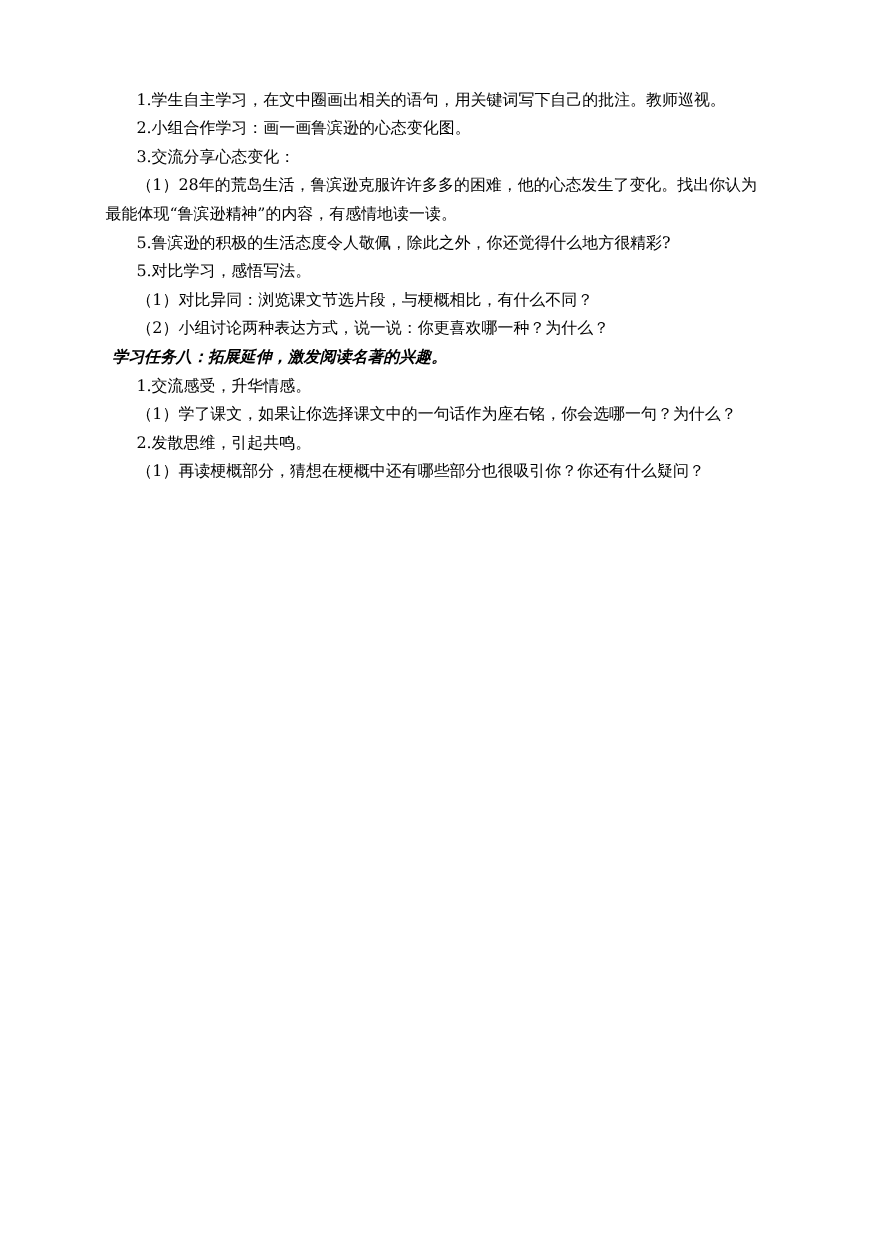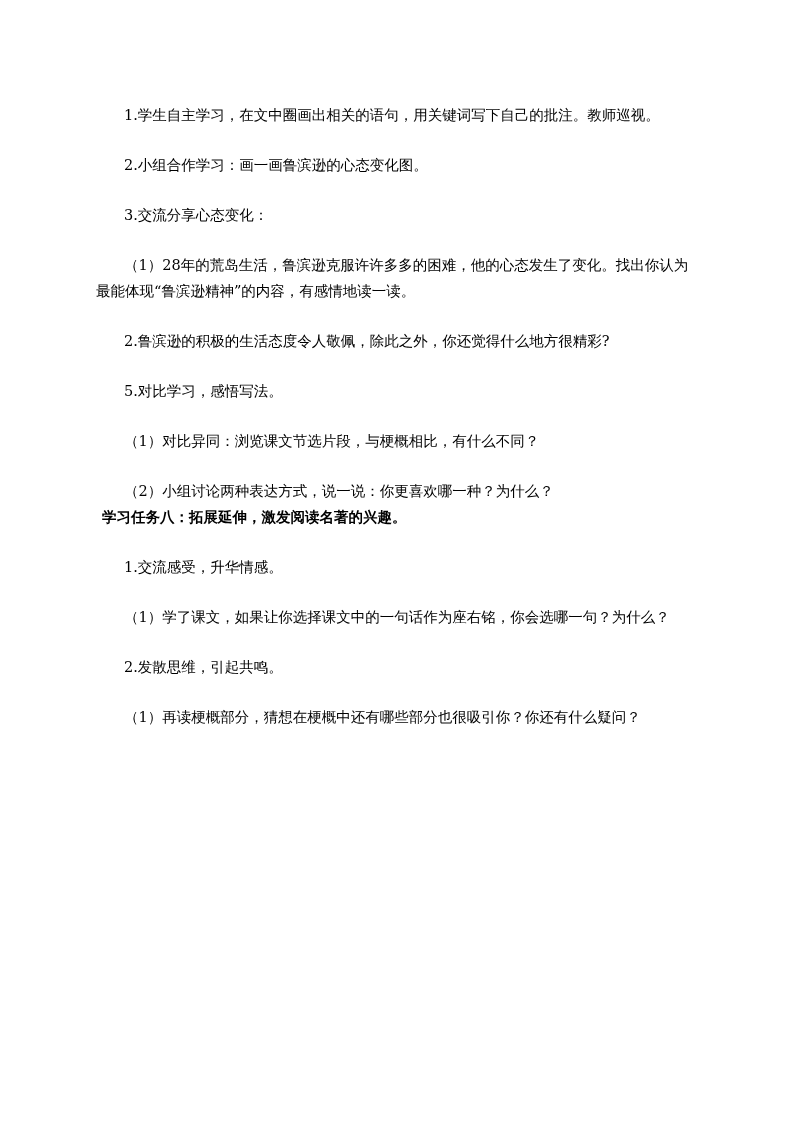--- a/index.html
+++ b/index.html
@@ -3,32 +3,32 @@
 <meta charset="utf-8">
 <style>
   html, body { margin: 0; padding: 0; background: #ffffff; }
   body { width: 794px; height: 1123px; position: relative; overflow: hidden; }
   .page {
     position: absolute; left: 96px; top: 78px; width: 604px;
     font-family: "DejaVu Serif", "Liberation Serif", serif;
     font-size: 14.5px; color: #000; line-height: 26px;
   }
   .p { margin: 0; white-space: normal; word-break: break-all; }
-  .i2 { text-indent: 28px; margin-top: 24px; }
-  .bold { font-weight: bold; text-indent: 6px; }
+  .i2 { text-indent: 28px; }
+  .bold { font-weight: bold; text-indent: 6px; font-style: italic; }
 </style>
 </head>
 <body>
 
 <div class="page">
   <p class="p i2">1.学生自主学习，在文中圈画出相关的语句，用关键词写下自己的批注。教师巡视。</p>
   <p class="p i2">2.小组合作学习：画一画鲁滨逊的心态变化图。</p>
   <p class="p i2">3.交流分享心态变化：</p>
   <p class="p i2">（1）28年的荒岛生活，鲁滨逊克服许许多多的困难，他的心态发生了变化。找出你认为最能体现“鲁滨逊精神”的内容，有感情地读一读。</p>
-  <p class="p i2">2.鲁滨逊的积极的生活态度令人敬佩，除此之外，你还觉得什么地方很精彩?</p>
+  <p class="p i2">5.鲁滨逊的积极的生活态度令人敬佩，除此之外，你还觉得什么地方很精彩?</p>
   <p class="p i2">5.对比学习，感悟写法。</p>
   <p class="p i2">（1）对比异同：浏览课文节选片段，与梗概相比，有什么不同？</p>
   <p class="p i2">（2）小组讨论两种表达方式，说一说：你更喜欢哪一种？为什么？</p>
   <p class="p bold">学习任务八：拓展延伸，激发阅读名著的兴趣。</p>
   <p class="p i2">1.交流感受，升华情感。</p>
   <p class="p i2">（1）学了课文，如果让你选择课文中的一句话作为座右铭，你会选哪一句？为什么？</p>
   <p class="p i2">2.发散思维，引起共鸣。</p>
   <p class="p i2">（1）再读梗概部分，猜想在梗概中还有哪些部分也很吸引你？你还有什么疑问？</p>
 </div>
 

